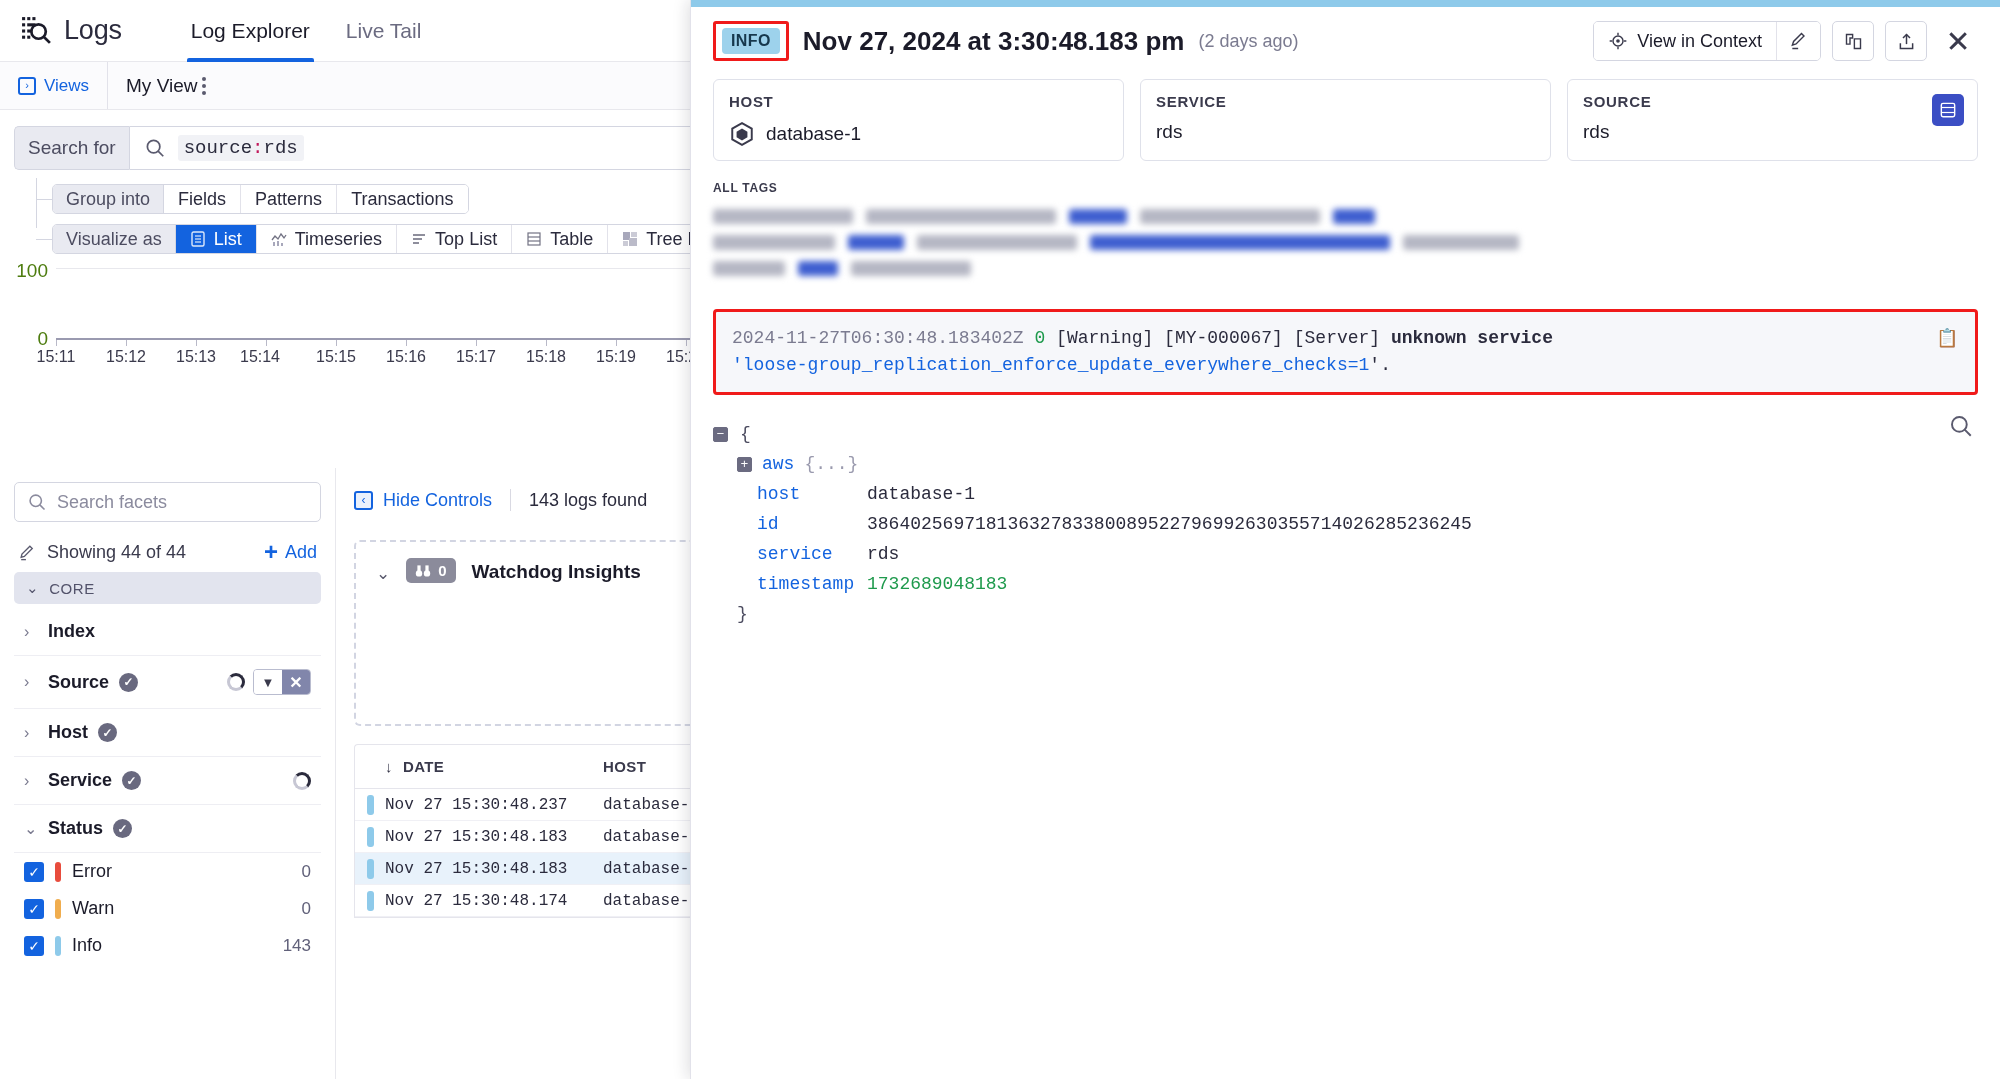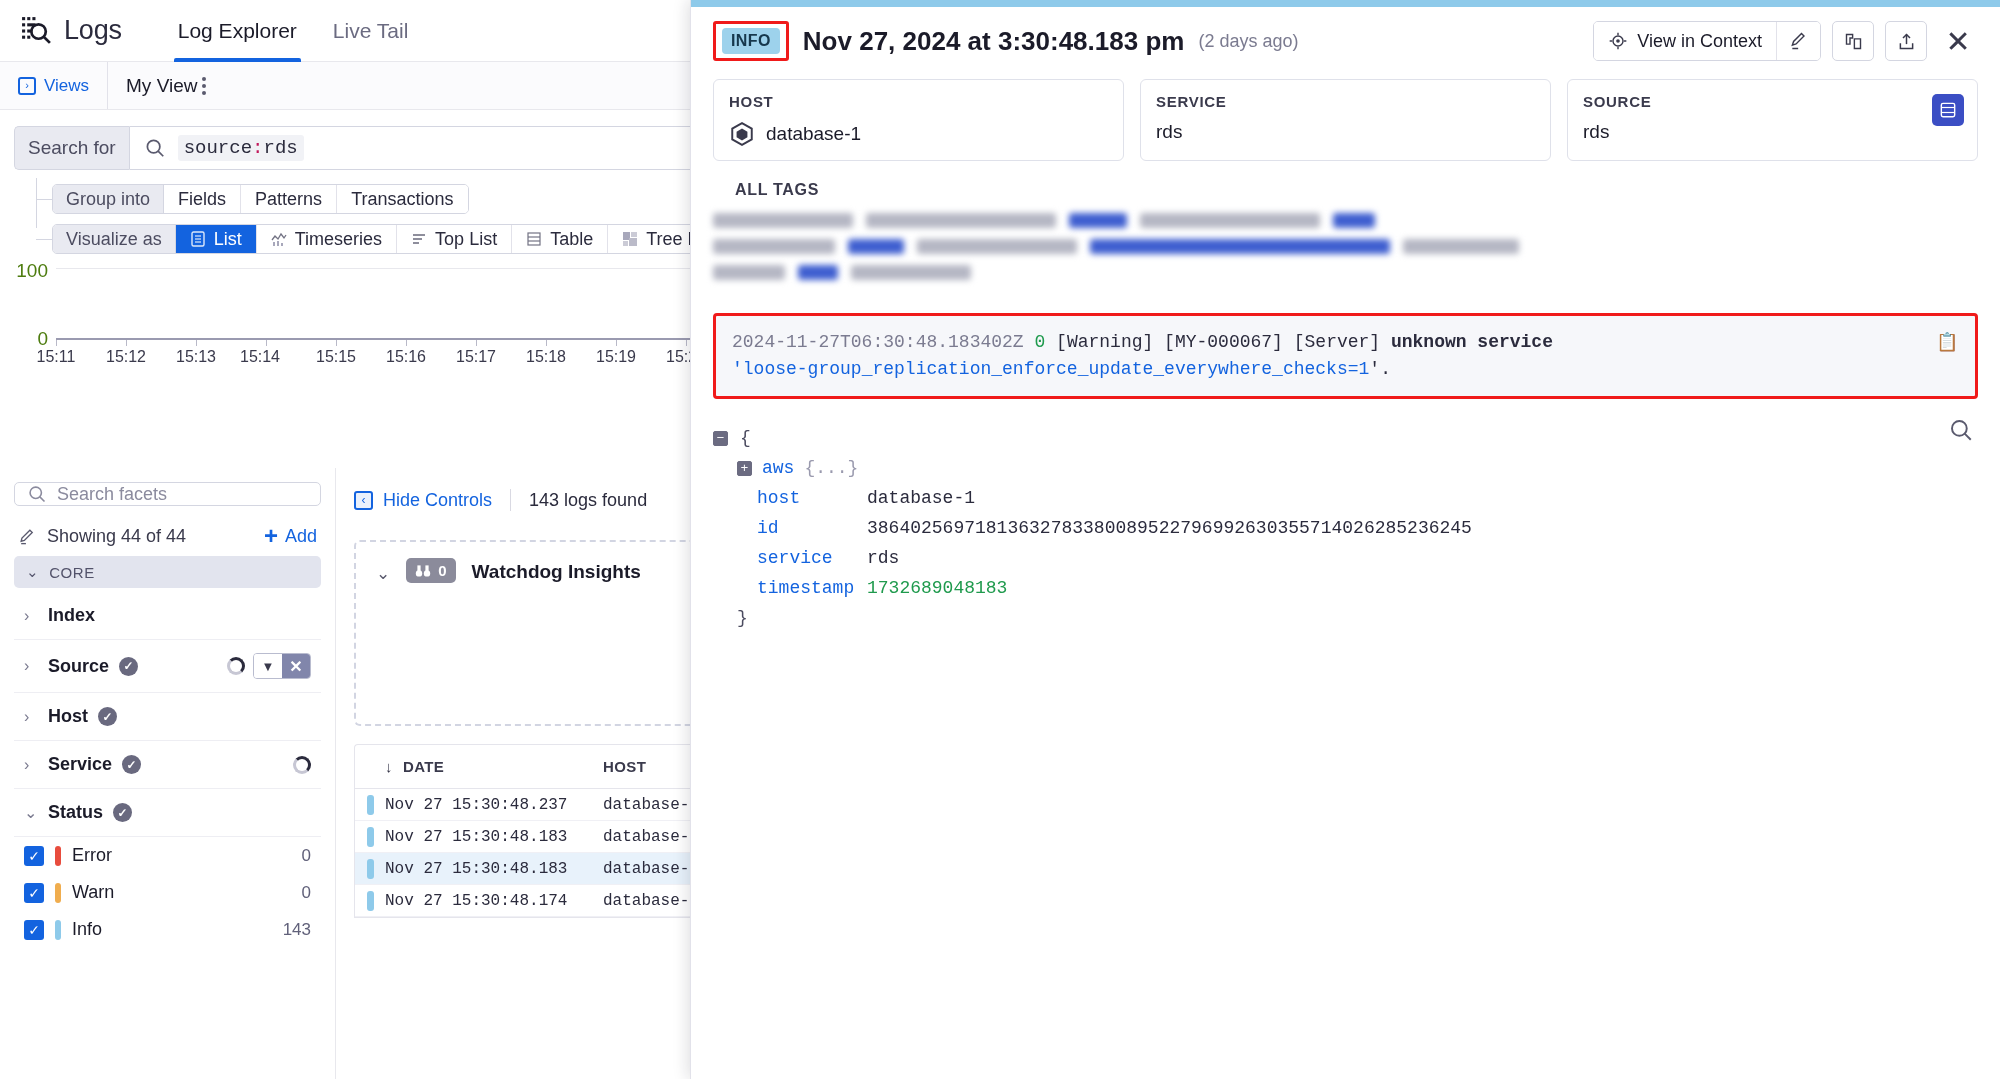--- a/index.html
+++ b/index.html
@@ -12,21 +12,21 @@
   .app { position: relative; width: 2000px; height: 1079px; }
 
   
   .bg-app { position: absolute; inset: 0; background: #fff; }
 
   
   .topnav {
     height: 62px; display: flex; align-items: center;
     padding-left: 20px; border-bottom: 1px solid #e8e8ed; background: #fff;
   }
-  .logs-brand { display: flex; align-items: center; gap: 11px; margin-right: 38px; }
+  .logs-brand { display: flex; align-items: center; gap: 11px; margin-right: 51px; }
   .logs-logo { width: 33px; height: 33px; }
   .logs-title { font-size: 27px; font-weight: 400; color: #2b2b3d; letter-spacing: -.2px; }
   .nav-tab {
     font-size: 21px; color: #6b6b81; padding: 0 18px; height: 62px;
     display: flex; align-items: center; position: relative; cursor: pointer;
   }
   .nav-tab.active { color: #1b1b29; }
   .nav-tab.active::after {
     content: ""; position: absolute; left: 14px; right: 14px; bottom: 0;
     height: 4px; background: #1363df; border-radius: 2px 2px 0 0;
@@ -90,21 +90,21 @@
   .chart .gridline { position: absolute; left: 56px; right: 0; height: 1px; background: #e8e8ed; }
   .chart .axis { position: absolute; left: 56px; right: 0; height: 2px; background: #9a9ab0; }
   .chart .tick { position: absolute; width: 1px; height: 6px; background: #b9b9c8; top: 2px; }
   .xlabels { position: relative; height: 26px; margin-top: 4px; }
   .xlabels span { position: absolute; font-size: 16px; color: #3a3a4c; transform: translateX(-50%); }
 
   
   .lower { display: flex; position: absolute; top: 468px; left: 0; right: 0; bottom: 0; }
   .facets { width: 336px; border-right: 1px solid #e8e8ed; padding: 14px; }
   .facet-search {
-    height: 24px; border: 1px solid #d4d6e1; border-radius: 5px; display: flex;
+    height: 40px; border: 1px solid #d4d6e1; border-radius: 5px; display: flex;
     align-items: center; gap: 10px; padding: 0 12px; color: #8b8b9e; font-size: 18px;
   }
   .facet-meta { display: flex; align-items: center; justify-content: space-between; margin: 18px 4px 8px 4px; }
   .facet-showing { display: flex; align-items: center; gap: 10px; font-size: 18px; color: #3a3a4c; }
   .facet-add { display: flex; align-items: center; gap: 7px; font-size: 18px; color: #1363df; cursor: pointer; }
   .facet-add .plus { font-size: 24px; line-height: 1; font-weight: 700; }
   .facet-group {
     background: #e2e4ee; border-radius: 5px; padding: 7px 12px; display: flex;
     align-items: center; gap: 10px; font-size: 15px; color: #52526a; letter-spacing: .6px; margin-bottom: 4px;
   }
@@ -183,21 +183,21 @@
   .close-x { width: 40px; height: 40px; display: flex; align-items: center; justify-content: center; font-size: 30px; color: #3a3a4c; font-weight: 300; cursor: pointer; }
 
   .sp-cards { display: flex; gap: 16px; padding: 4px 22px 0 22px; }
   .sp-card { flex: 1; border: 1px solid #dfe1ea; border-radius: 6px; padding: 13px 15px; min-height: 82px; position: relative; }
   .sp-card .lbl { font-size: 15px; font-weight: 700; color: #3a3a4c; letter-spacing: .7px; margin-bottom: 11px; }
   .sp-card .val { font-size: 19px; color: #1b1b29; display: flex; align-items: center; gap: 11px; }
   .hex-ico { width: 26px; height: 26px; }
   .src-ico { position: absolute; right: 13px; top: 14px; width: 32px; height: 32px; background: #3b4ec4; border-radius: 5px; display: flex; align-items: center; justify-content: center; }
 
   .alltags { padding: 20px 22px 0 22px; }
-  .alltags-lbl { font-size: 16px; font-weight: 700; color: #3a3a4c; letter-spacing: .7px; margin-bottom: 14px; margin-left: 22px; }
+  .alltags-lbl { font-size: 12px; font-weight: 700; color: #3a3a4c; letter-spacing: .7px; margin-bottom: 14px; }
   .tagrow { display: flex; gap: 13px; flex-wrap: wrap; margin-bottom: 11px; }
   .tagblur { height: 15px; border-radius: 3px; filter: blur(3px); }
   .tagblur.g { background: #b5b7c4; }
   .tagblur.b { background: #3f5fd0; }
 
   .msgbox {
     margin: 22px 22px 0 22px; border: 3px solid #f01a1a; background: #f6f7fa;
     border-radius: 4px; padding: 13px 16px; display: flex; align-items: flex-start; gap: 12px;
   }
   .msgtext { flex: 1; font-family: "Liberation Mono", monospace; font-size: 18px; line-height: 1.5; color: #2b2b3d; }

